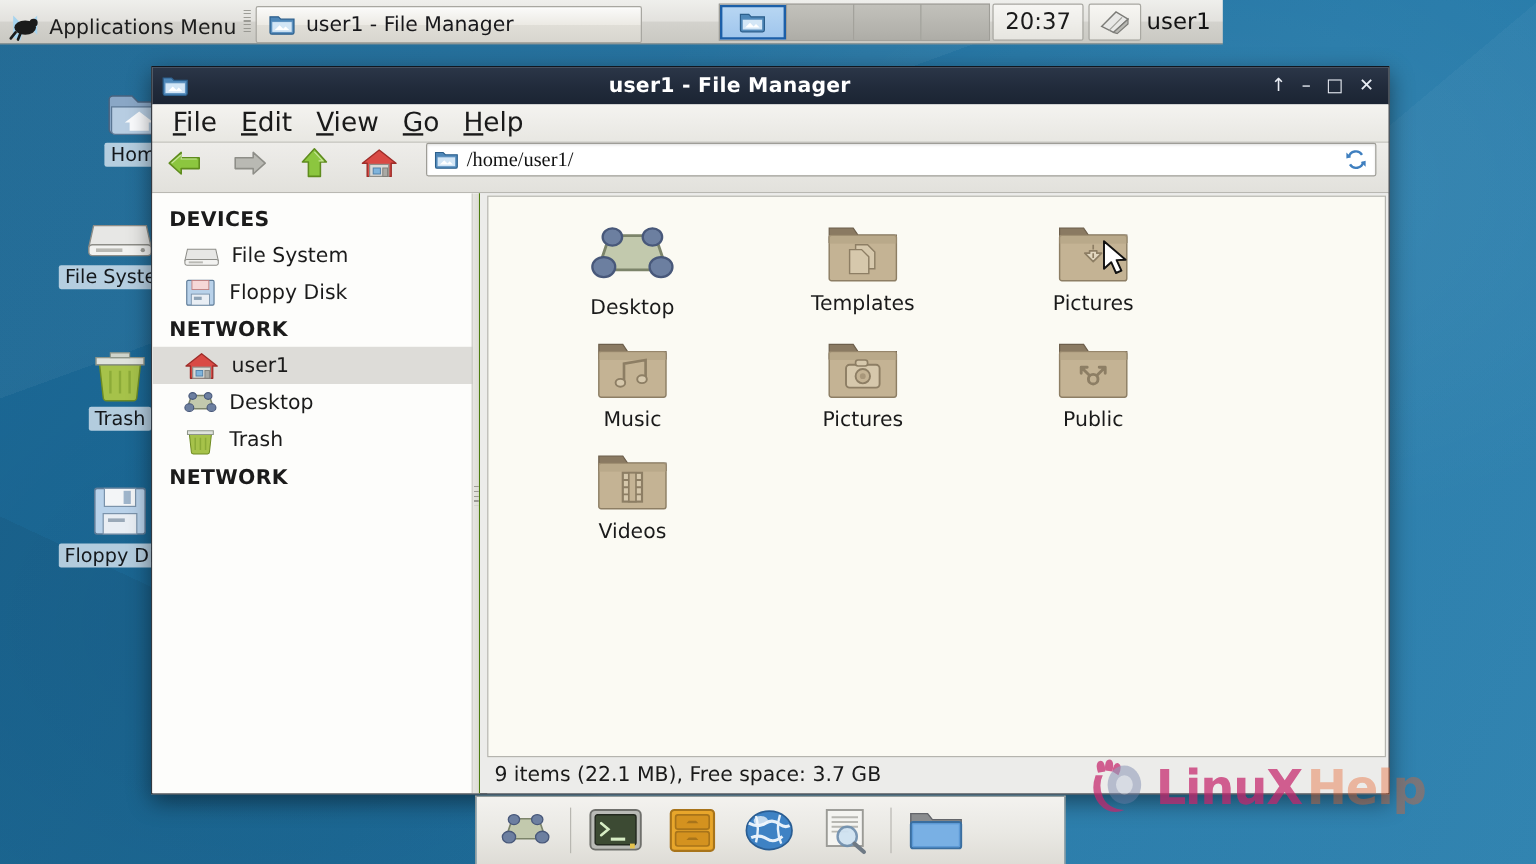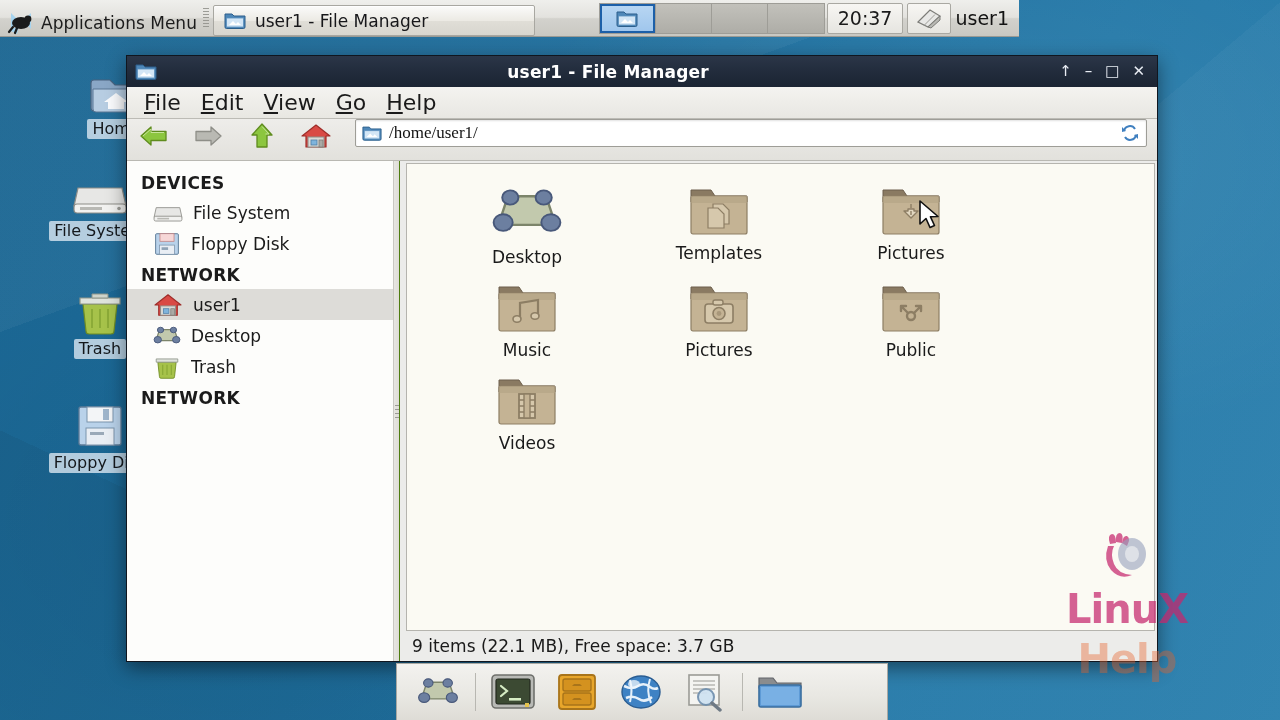--- a/index.html
+++ b/index.html
@@ -200,21 +200,21 @@
     display:flex; align-items:center; gap:2px; padding: 0 10px;
     z-index: 40;
   }
   .dock-item { width:62px; height:50px; display:flex; align-items:center; justify-content:center; cursor:default; }
   .dock-sep { width:1px; height:38px; background:#b8b7b1; margin: 0 4px; }
 
   
   #watermark {
     position:absolute; right:92px; bottom:38px;
     display:flex; align-items:center; gap:4px;
-    z-index:45; pointer-events:none; opacity:.72;flex-direction:column;
+    z-index:45; pointer-events:none; opacity:.72;
   }
   #watermark .wm-text { font-size:40px; font-weight:bold; letter-spacing:-1px; }
   .wm-pink { color:#c6276d; }
   .wm-orange { color:#e8632a; opacity:.55; }
 
   
   #cursor { position:absolute; left:918px; top:200px; z-index:60; pointer-events:none; }
 </style>
 </head>
 <body>

